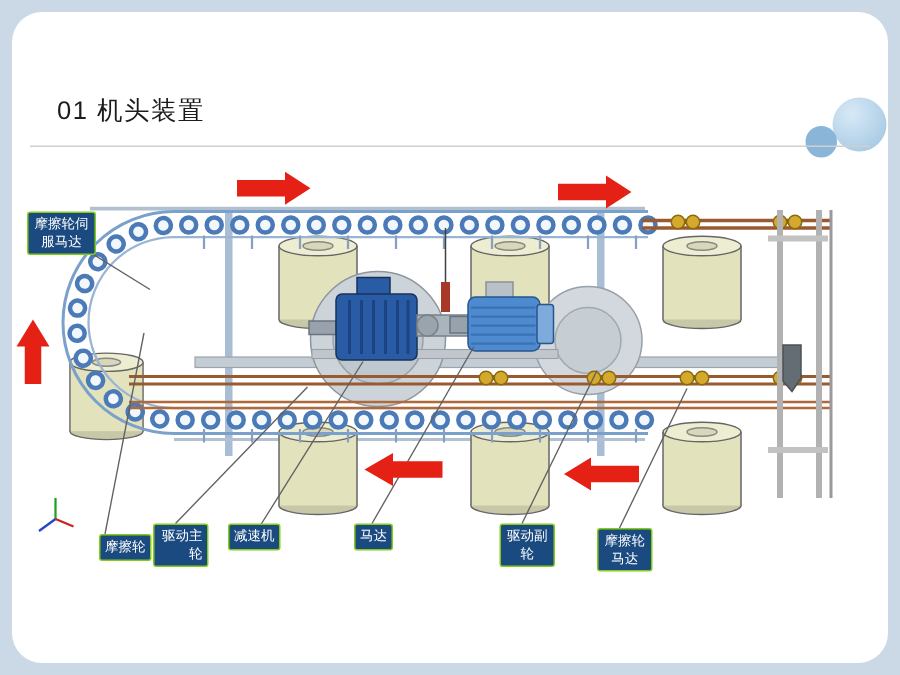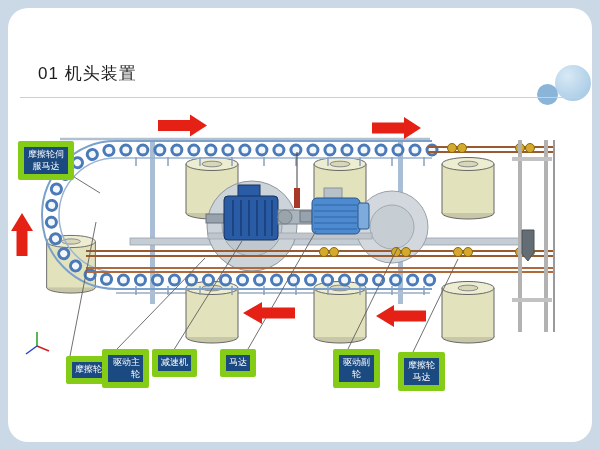--- a/index.html
+++ b/index.html
@@ -23,21 +23,21 @@
   }
   .circle { position:absolute; border-radius:50%; }
   .circle.big {
     left:547px; top:57px; width:36px; height:36px;
     background:radial-gradient(circle at 35% 30%, #d8e9f6, #9cc3e0);
   }
   .circle.small { left:529px; top:76px; width:21px; height:21px; background:#8ab5d9; }
   svg.diagram { position:absolute; left:0; top:0; }
   .part-label {
     position:absolute; background:#1b4a80; color:#ffffff;
-    border:6px solid #84cc16; border-radius:2px;
+    border:1px solid #84cc16; border-radius:2px;
     font-size:9px; line-height:1.3; padding:2px 3px;
     text-align:center; white-space:nowrap; z-index:5;
   }
   .part-label.two-line { white-space:normal; word-break:break-all; }
 </style>
 </head>
 <body>
 
 <div class="slide">
 
@@ -212,19 +212,19 @@
   </svg>
 
   <div class="part-label two-line" style="left:10px; top:133px; width:38px;">摩擦轮伺服马达</div>
 
   <div class="part-label" style="left:58px; top:348px;">摩擦轮</div>
 
   <div class="part-label two-line" style="left:94px; top:341px; width:29px;text-align:right;">驱动主轮</div>
 
   <div class="part-label" style="left:144px; top:341px;">减速机</div>
 
-  <div class="part-label" style="left:212px; top:341px;">马达</div>
+  <div class="part-label" style="left:228px; top:341px;">马达</div>
 
   <div class="part-label two-line" style="left:390px; top:344px; width:29px;">摩擦轮马达</div>
 
   <div class="part-label two-line" style="left:325px; top:341px; width:29px;">驱动副轮</div>
 
 </div>
 
 </body></html>

